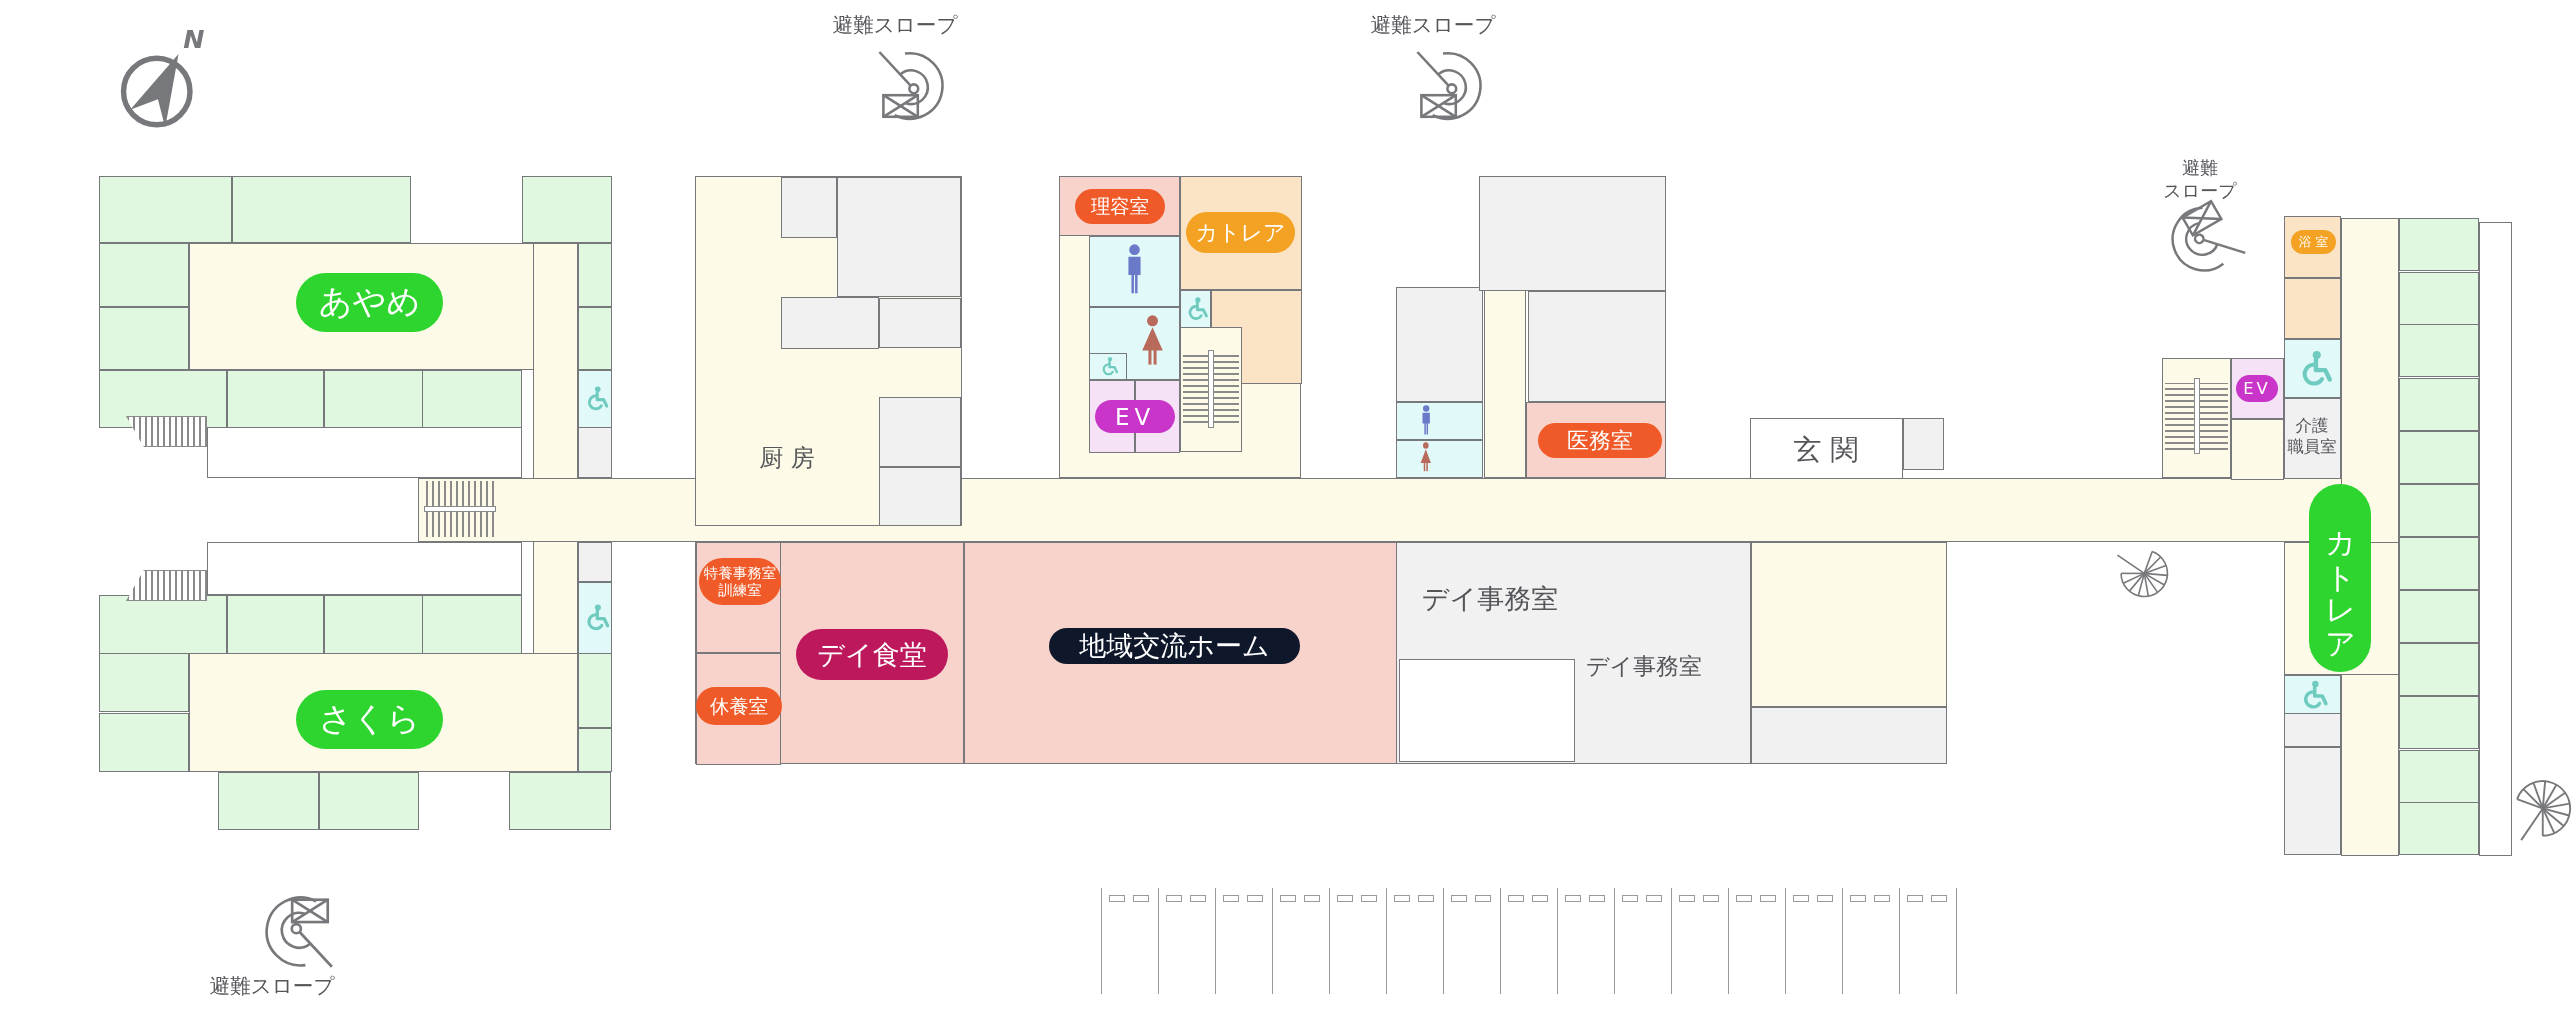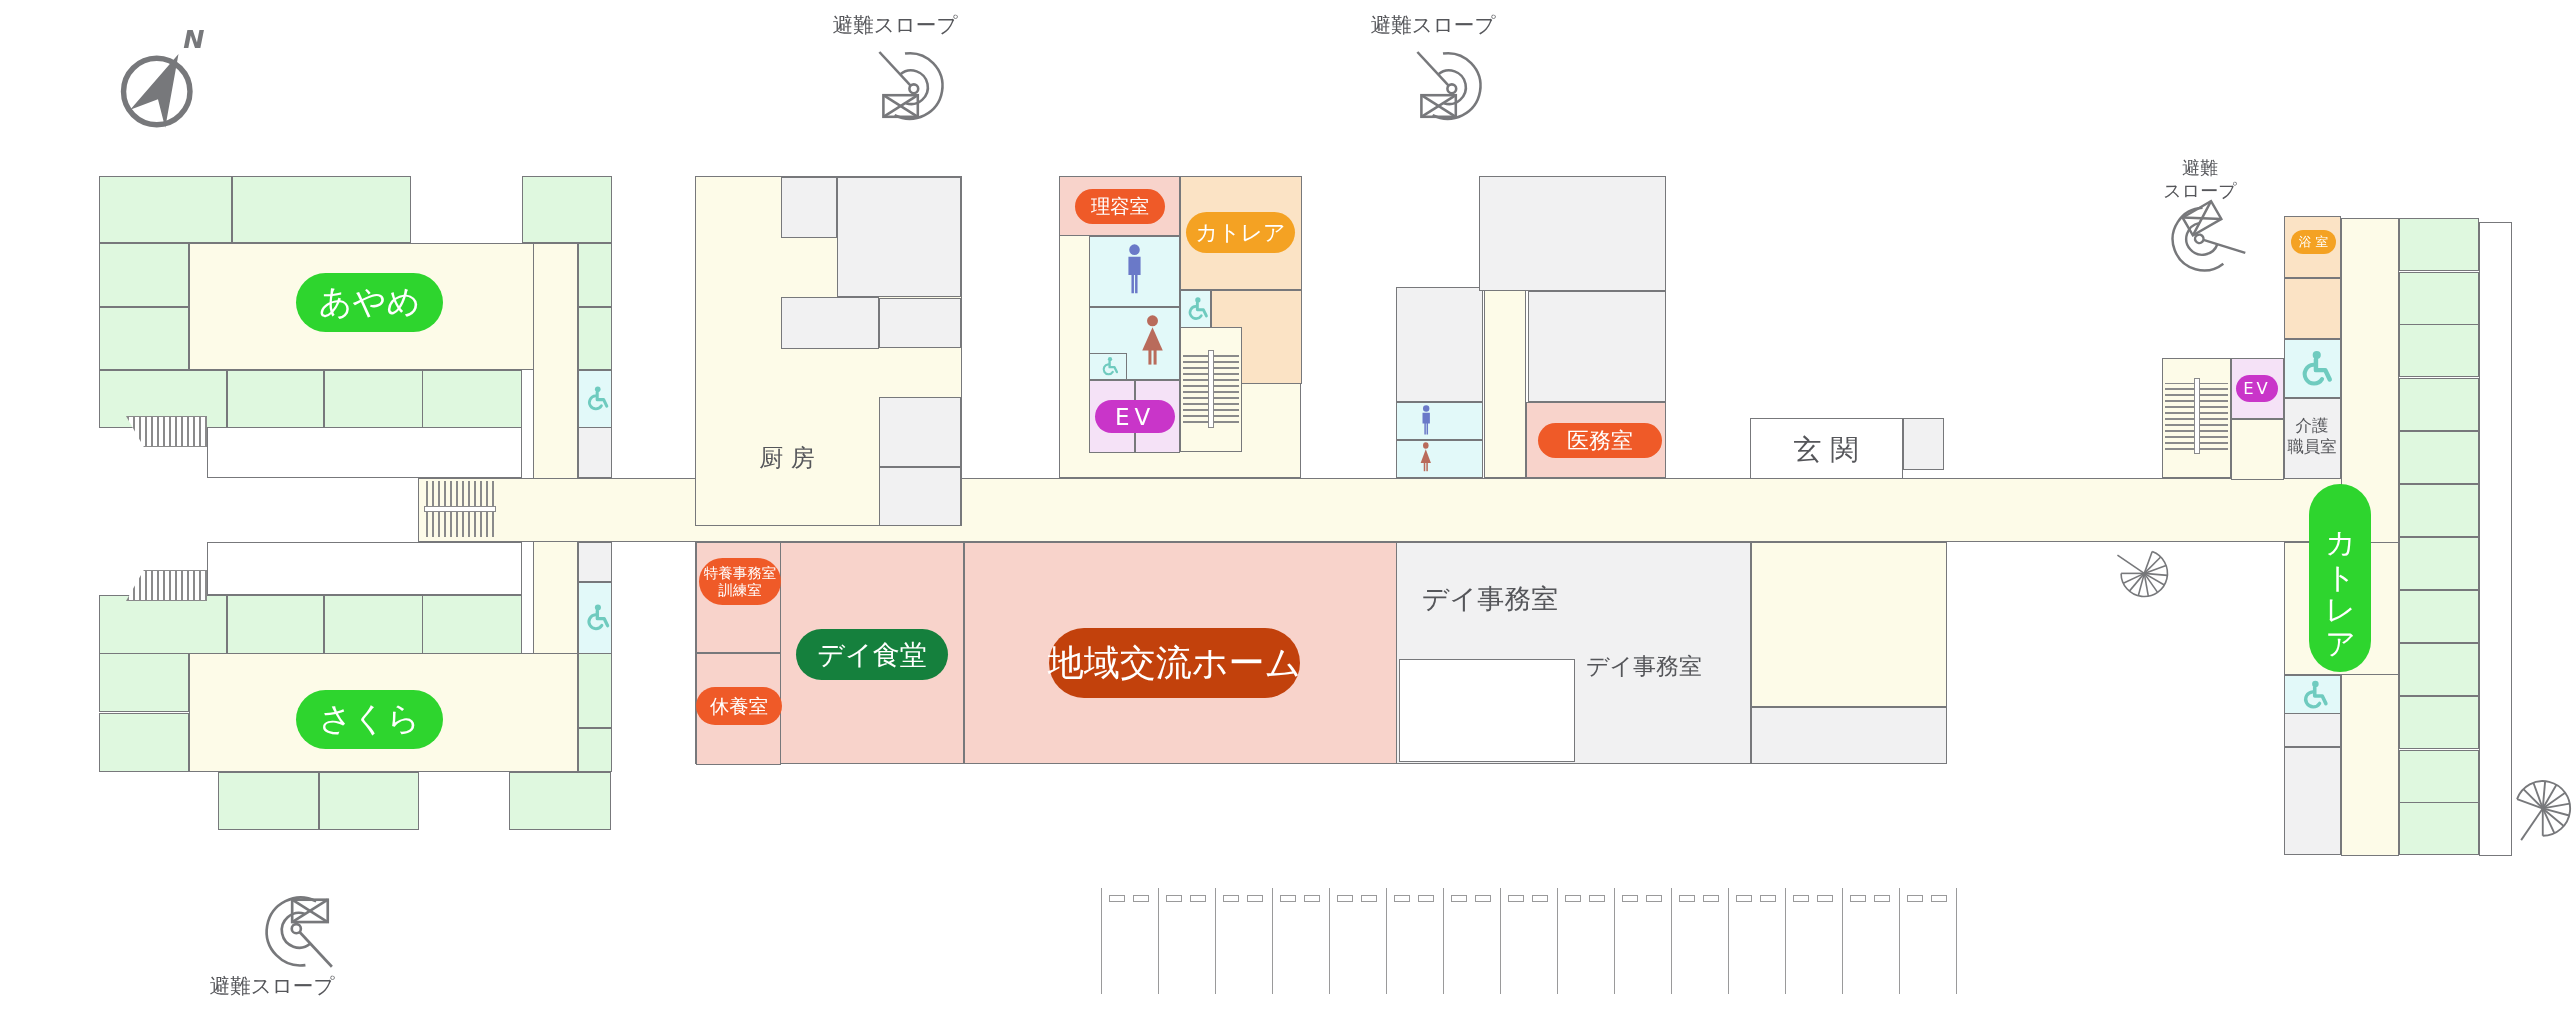--- a/index.html
+++ b/index.html
@@ -127,22 +127,22 @@
     <div class="pill vert" style="left:2309px;top:484px;width:62px;height:188px;background:#2ED52E;font-size:30px;">カトレア</div>
     <div class="pill " style="left:1075px;top:189px;width:90px;height:35px;background:#EF5A28;font-size:19.4px;">理容室</div>
     <div class="pill " style="left:1186px;top:212px;width:109px;height:41px;background:#F4A223;font-size:22px;">カトレア</div>
     <div class="pill " style="left:2291px;top:230px;width:45px;height:24px;background:#F4A223;font-size:12.7px;">浴 室</div>
     <div class="pill " style="left:1538px;top:423px;width:124px;height:35px;background:#EF5A28;font-size:22px;">医務室</div>
     <div class="pill " style="left:699px;top:558px;width:82px;height:47px;background:#EF5A28;font-size:14.5px;flex-direction:column;line-height:1.15;">
       <div>特養事務室</div>
       <div>訓練室</div>
     </div>
     <div class="pill " style="left:696px;top:687px;width:86px;height:38px;background:#EF5A28;font-size:19.4px;">休養室</div>
-    <div class="pill " style="left:796px;top:629px;width:152px;height:51px;background:#15803d;font-size:27px;">デイ食堂</div>
-    <div class="pill " style="left:1049px;top:628px;width:251px;height:70px;background:#c2410c;font-size:36px;">地域交流ホーム</div>
+    <div class="pill " style="left:796px;top:629px;width:152px;height:51px;background:#be185d;font-size:27px;">デイ食堂</div>
+    <div class="pill " style="left:1049px;top:628px;width:251px;height:36px;background:#0f172a;font-size:27px;">地域交流ホーム</div>
     <div class="pill " style="left:1095px;top:400px;width:80px;height:33px;background:#C935C9;font-size:23px;letter-spacing:4.8px;">EV</div>
     <div class="pill " style="left:2236px;top:375px;width:42px;height:27px;background:#C935C9;font-size:16.4px;letter-spacing:3px;">EV</div>
     <div class="txt" style="left:787px;top:458px;font-size:24px">厨 房</div>
     <div class="txt" style="left:1826px;top:449px;font-size:28px">玄 関</div>
     <div class="txt" style="left:1490px;top:599px;font-size:27px">デイ事務室</div>
     <div class="txt" style="left:1644px;top:666px;font-size:23px">デイ事務室</div>
     <div class="txt" style="left:2312px;top:436px;font-size:16.4px">
       <div>介護</div>
       <div>職員室</div>
     </div>

